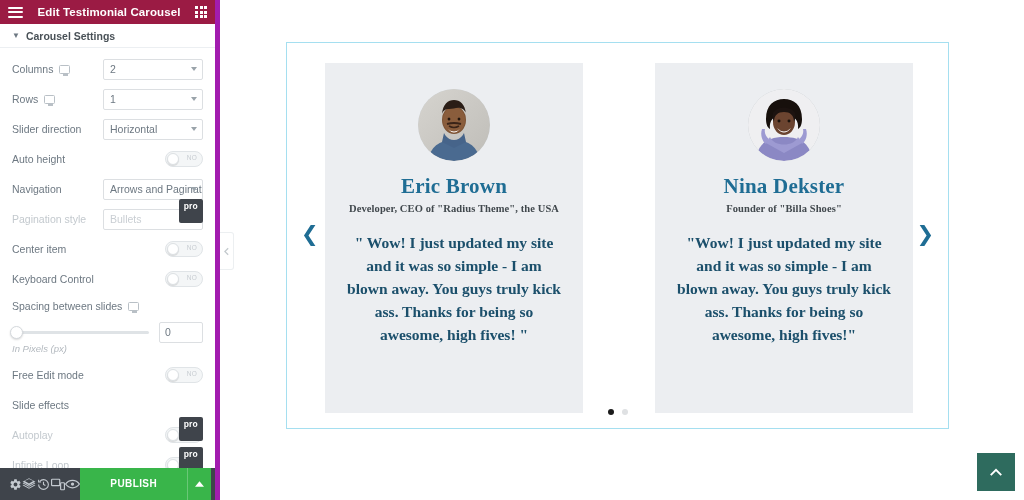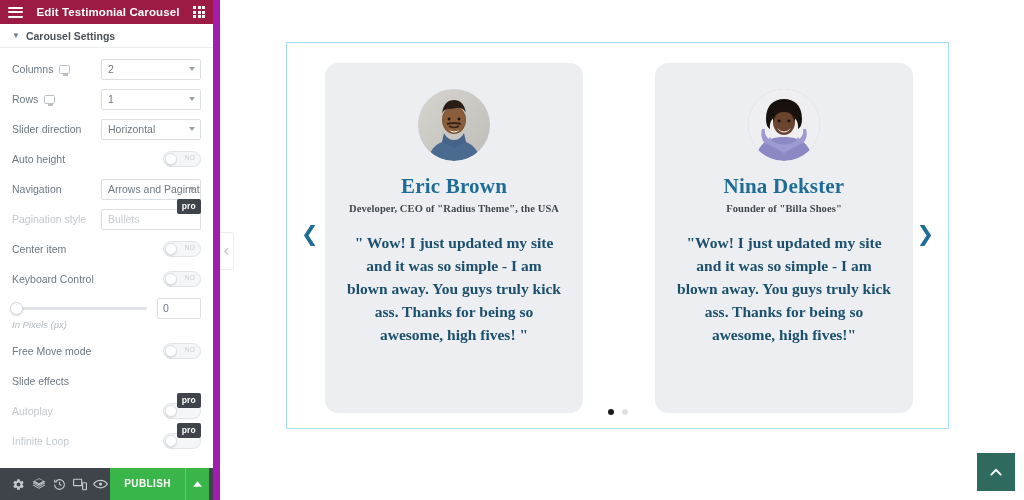--- a/index.html
+++ b/index.html
@@ -8,21 +8,21 @@
     font-family: "Liberation Sans", sans-serif;
     background: #fff;
     overflow: hidden;
   }
   .app { position: relative; width: 1024px; height: 500px; display: flex; }
 
   
   .sidebar {
     width: 220px; height: 500px;
     background: #ffffff;
-    border-right: 7px solid #a21caf;
+    border-right: 5px solid #a21caf;
     display: flex; flex-direction: column;
     position: relative;
     flex: 0 0 220px;
   }
   .panel-header {
     height: 24px; background: #a4133c;
     background: #9b1b44;
     display: flex; align-items: center;
     padding: 0 8px;
     flex: 0 0 24px;
@@ -117,21 +117,21 @@
   }
   .switch .onoff {
     position: absolute; right: 5px; top: 2px;
     font-size: 6.5px; color: #c7ccd1; letter-spacing: .3px;
   }
   .switch.greyed { background: #f4f6f7; }
 
   .pro-badge {
     background: #3f444b; color: #fff;
     font-size: 8.5px; font-weight: bold;
-    padding: 2px 5px 3px; border-radius: 2px;
+    padding: 2px 5px 12px; border-radius: 2px;
     letter-spacing: .2px;
   }
   .pro-wrap { position: relative; flex: 0 0 100px; display:flex; justify-content:flex-end; }
   .pro-abs { position: absolute; right: 0px; top: -10px; }
 
   .slider-row { display: flex; align-items: center; gap: 10px; min-height: 28px; }
   .slider-track {
     flex: 1 1 auto; height: 3px; background: #dfe3e6; border-radius: 2px;
     position: relative;
   }
@@ -155,21 +155,21 @@
     width: 32px; height: 32px; display: flex; align-items: center; justify-content: center;
     cursor: pointer;
   }
   .tb-btn svg { display: block; }
   .publish {
     margin-left: auto; height: 32px; background: #39b54a;
     display: flex; align-items: center;
   }
   .publish .plabel {
     color: #fff; font-size: 10px; font-weight: bold; letter-spacing: .4px;
-    padding: 0 14px; line-height: 32px; cursor: pointer;
+    padding: 0 30px; line-height: 32px; cursor: pointer;
   }
   .publish .pcaret {
     width: 24px; height: 32px; border-left: 1px solid rgba(255,255,255,.25);
     display: flex; align-items: center; justify-content: center; cursor: pointer;
   }
 
   
   .collapse-handle {
     position: absolute; left: 220px; top: 232px;
     width: 14px; height: 38px;
@@ -194,21 +194,20 @@
   .slides {
     position: absolute; left: 38px; top: 20px;
     width: 588px; height: 350px;
     display: flex; gap: 72px;
   }
   .card {
     width: 258px; height: 350px;
     background: #eceef1;
     display: flex; flex-direction: column; align-items: center;
     padding: 20px 18px;
-    border-radius: 13px;
   }
   .avatar {
     width: 72px; height: 72px; border-radius: 50%;
     overflow: hidden; margin-top: 6px; margin-bottom: 14px;
     background: #cfd3d6;
   }
   .avatar svg { display:block; }
   .cname {
     font-family: "Liberation Serif", serif;
     font-size: 21px; font-weight: bold; color: #1f6d94;
@@ -372,31 +371,37 @@
           <span>Keyboard Control</span>
         </div>
         <div class="pro-wrap">
           <div class="switch greyed">
             <span class="knob"></span>
             <span class="onoff">NO</span>
           </div>
         </div>
       </div>
 
+      <div class="ctrl-row" style="min-height:24px;">
+        <div class="ctrl-label">
+          <span>Spacing between slides</span>
+          <span class="mon-icon"></span>
+        </div>
+      </div>
       <div class="slider-row">
         <div class="slider-track">
           <span class="slider-thumb"></span>
         </div>
         <input class="txtinput" type="text" value="0" style="">
       </div>
       <div class="hint">In Pixels (px)</div>
 
       <div class="ctrl-row">
         <div class="ctrl-label">
-          <span>Free Move mode</span>
+          <span>Free Edit mode</span>
         </div>
         <div class="pro-wrap">
           <div class="switch greyed">
             <span class="knob"></span>
             <span class="onoff">NO</span>
           </div>
         </div>
       </div>
 
       <div class="ctrl-row">

